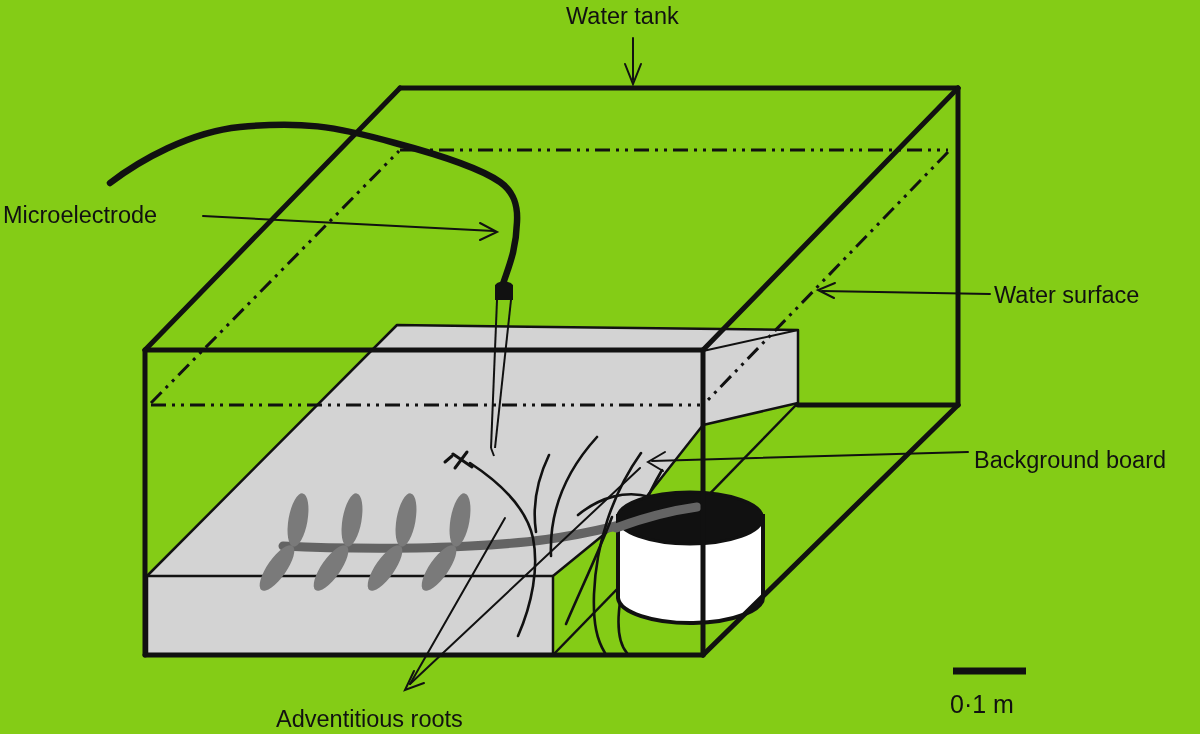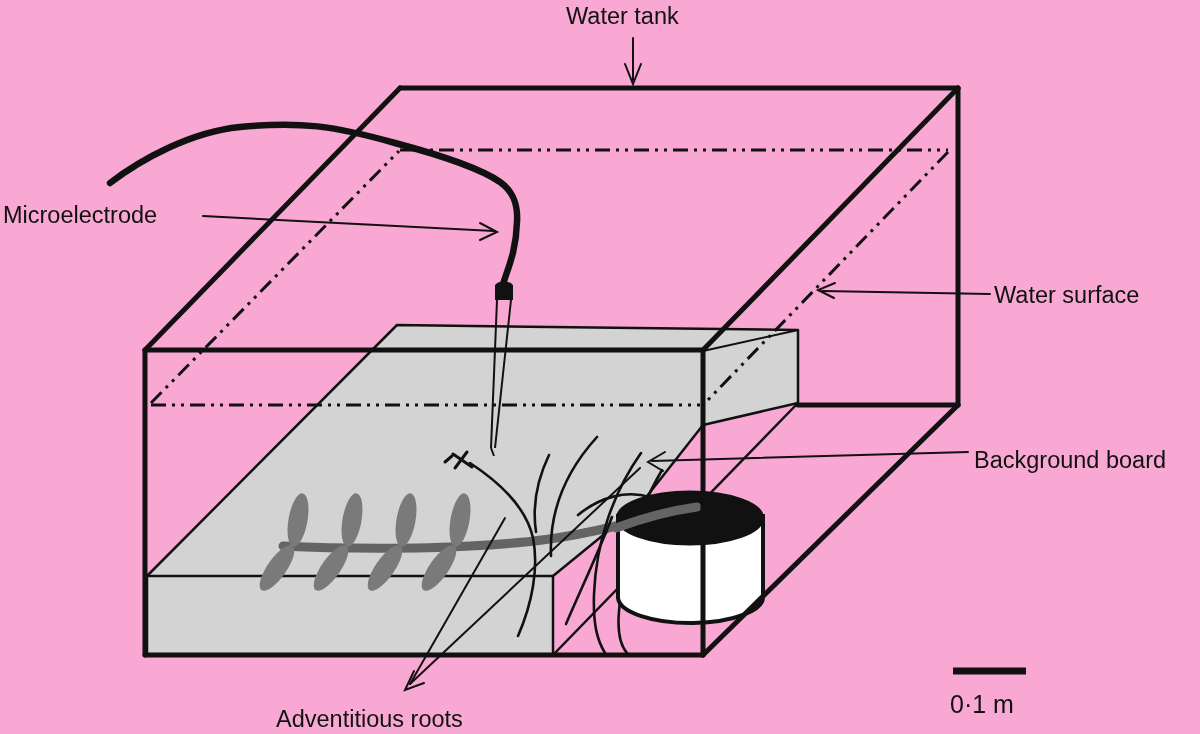--- a/index.html
+++ b/index.html
@@ -1,16 +1,16 @@
 <!DOCTYPE html>
 <html><head>
 <meta charset="utf-8">
 <style>
   html,body{margin:0;padding:0;background:#ffffff;}
-  #stage{position:relative;width:1200px;height:734px;background:#f9a8d4;overflow:hidden;
+  #stage{position:relative;width:1200px;height:734px;background:#84cc16;overflow:hidden;
          font-family:"Liberation Sans", sans-serif;}
   svg{display:block;}
   text{fill:#111111;font-family:"Liberation Sans", sans-serif;font-size:23.5px;}
   text.scale{font-size:25px;}
 </style>
 </head>
 <body>
 
 <div id="stage">
 <svg width="1200" height="734" viewBox="0 0 1200 734">

